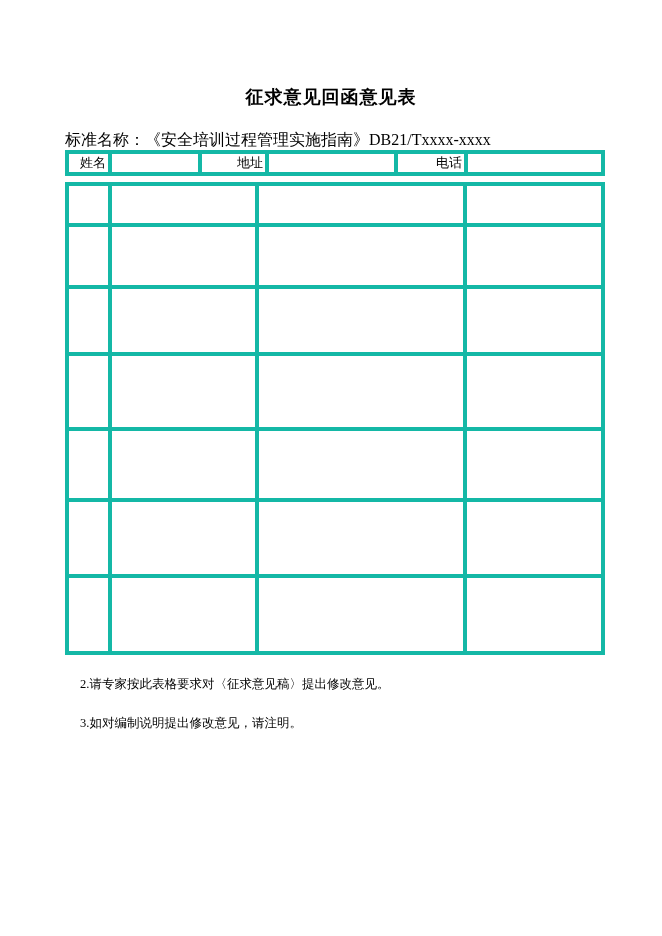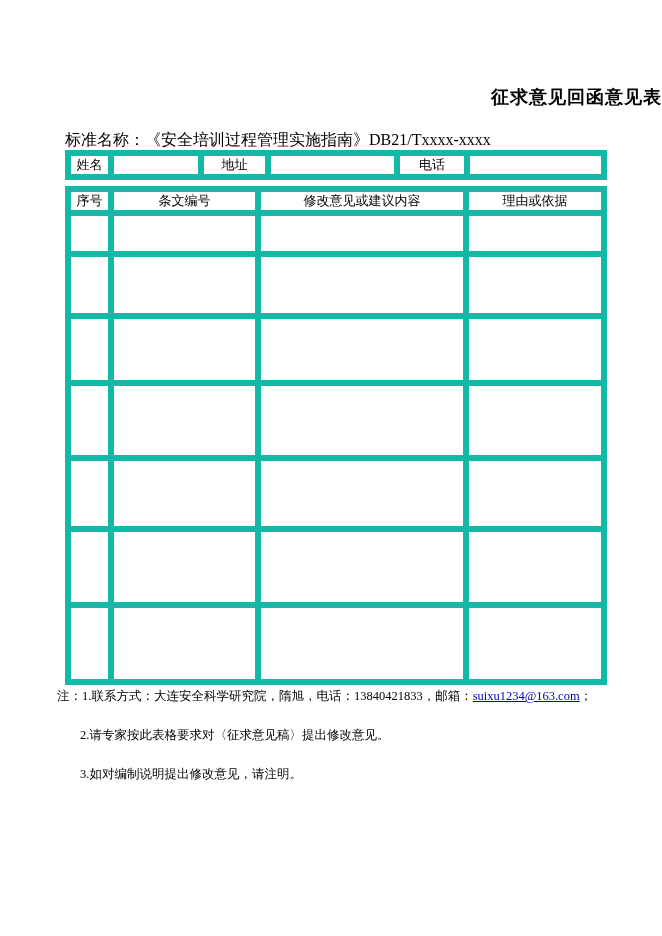--- a/index.html
+++ b/index.html
@@ -9,42 +9,42 @@
     width: 662px;
     height: 936px;
     background: #ffffff;
     color: #000000;
     font-family: "Liberation Serif", "DejaVu Serif", serif;
     overflow: hidden;
   }
   .doc-title {
     margin: 0;
     padding-top: 87px;
-    text-align: right;
+    text-align: center;
     font-size: 18px;
     font-weight: bold;
     letter-spacing: 1px;
     line-height: 21px;
   }
   .standard-line {
     margin: 24px 0 3px 65px;
     font-size: 16px;
     line-height: 15px;
     white-space: nowrap;
   }
   table.tbl {
     border-collapse: collapse;
     table-layout: fixed;
     margin-left: 65px;
     width: 536px;
   }
   table.tbl td {
-    border: 6px solid #14b8a6;
+    border: 4px solid #14b8a6;
     font-size: 13px;
-    text-align: center;
+    text-align: right;
     vertical-align: middle;
     padding: 0 2px;
     overflow: hidden;
   }
   table.contact { margin-top: 0; }
   table.contact tr td { height: 20px; }
   table.comments { margin-top: 6px; }
   table.comments tr.hdr td { height: 20px; }
   table.comments tr.er.r1 td { height: 41px; }
   table.comments tr.er.r2 td { height: 62px; }
@@ -97,26 +97,20 @@
   </table>
 
   <table class="tbl comments">
     <colgroup>
       <col style="width:43px">
         <col style="width:147px">
         <col style="width:208px">
         <col style="width:138px">
     </colgroup>
     <tbody>
-      <tr class="hdr">
-        <td>序号</td>
-        <td>条文编号</td>
-        <td>修改意见或建议内容</td>
-        <td>理由或依据</td>
-      </tr>
       <tr class="er r1">
         <td></td>
         <td></td>
         <td></td>
         <td></td>
       </tr>
       <tr class="er r2">
         <td></td>
         <td></td>
         <td></td>
@@ -149,18 +143,17 @@
       <tr class="er r7">
         <td></td>
         <td></td>
         <td></td>
         <td></td>
       </tr>
     </tbody>
   </table>
 
   <div class="notes">
-    <div class="note-line"><span>注：</span><span>1.联系方式：大连安全科学研究院，隋旭，电话：13840421833，邮箱：</span><a class="email-link">suixu1234@163.com</a><span>；</span></div>
     <div class="note-line indent">2.请专家按此表格要求对〈征求意见稿〉提出修改意见。</div>
     <div class="note-line indent">3.如对编制说明提出修改意见，请注明。</div>
   </div>
 
 </div>
 
 </body></html>

